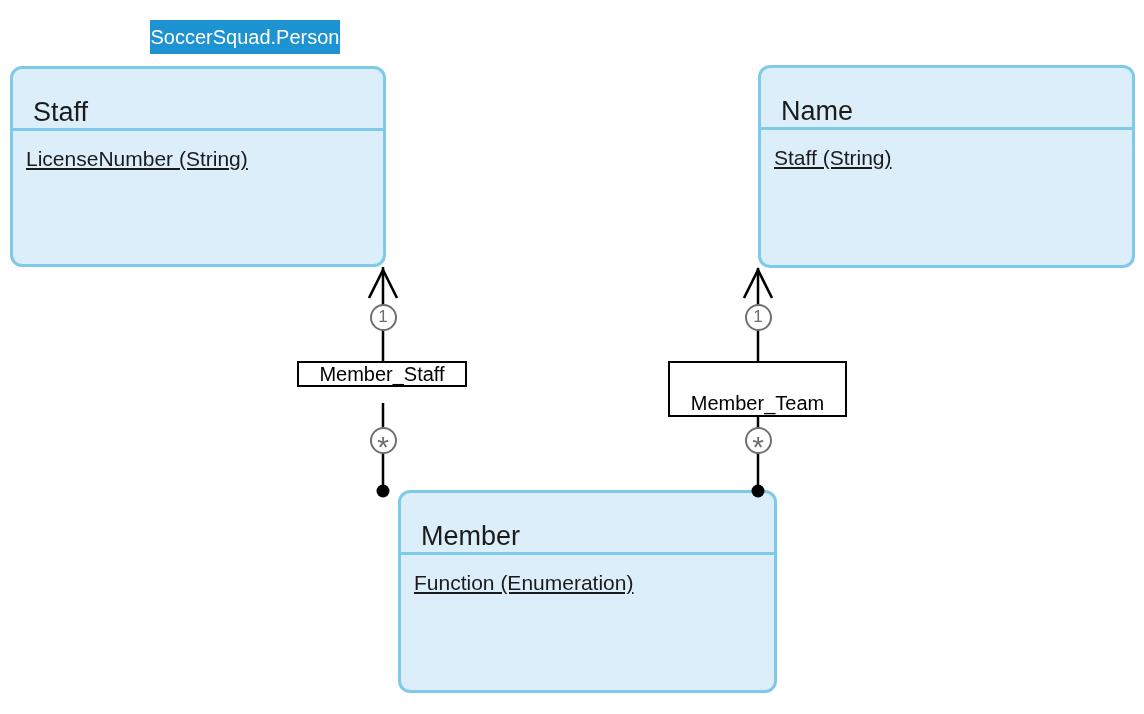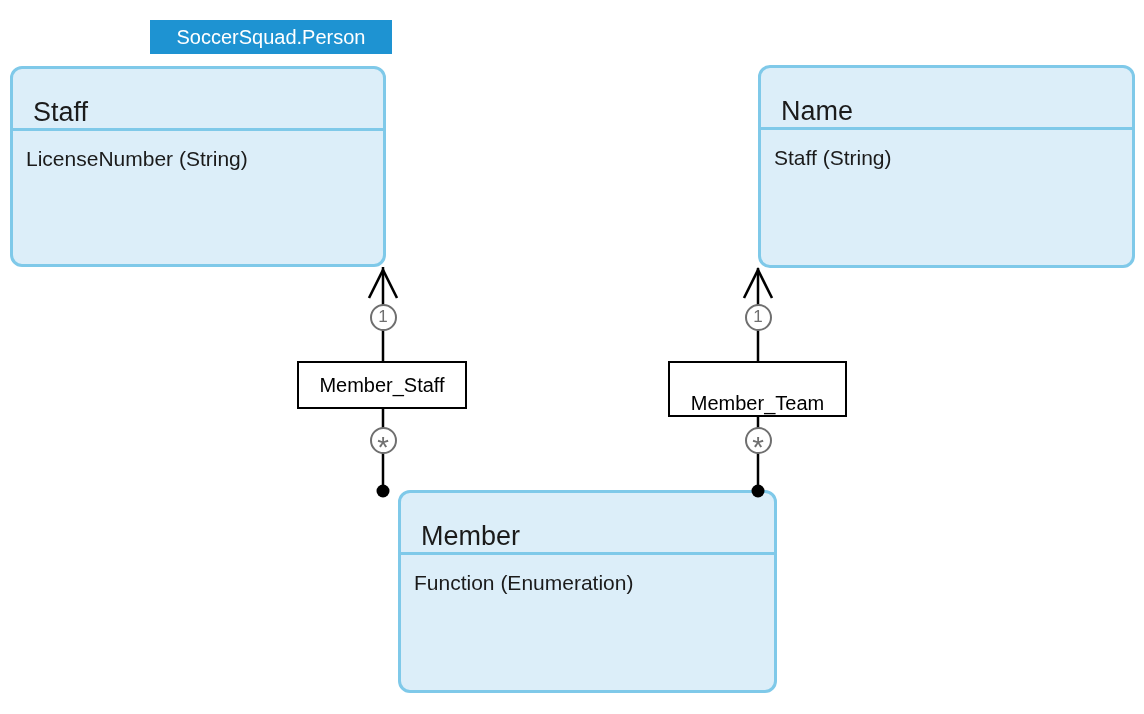--- a/index.html
+++ b/index.html
@@ -11,21 +11,21 @@
     position: relative;
     width: 1144px;
     height: 714px;
     background: #ffffff;
     font-family: "Liberation Sans", sans-serif;
     overflow: hidden;
   }
   .tooltip {
     position: absolute;
     left: 150px; top: 20px;
-    width: 242px; height: 34px;
+    width: 190px; height: 34px;
     background: #1E93D2;
     color: #ffffff;
     font-size: 20px;
     display: flex;
     align-items: center;
     justify-content: center;
     box-sizing: border-box;
   }
   .entity {
     position: absolute;
@@ -39,20 +39,21 @@
     height: 59px;
     display: flex;
     align-items: flex-end;
     padding: 0 20px;
     font-size: 27px;
   }
   .entity-body {
     border-top: 3px solid #7FC9E9;
     padding: 14px 13px 0 13px;
     font-size: 21px;
+    text-decoration: underline;
   }
   .attr-row { line-height: 28px; }
   #entity-staff  { left: 10px;  top: 66px;  width: 376px; height: 201px; }
   #entity-team   { left: 758px; top: 65px;  width: 377px; height: 203px; }
   #entity-member { left: 398px; top: 490px; width: 379px; height: 203px; }
   .connector-layer {
     position: absolute;
     left: 0; top: 0;
     width: 1144px; height: 714px;
   }
@@ -60,21 +61,21 @@
     position: absolute;
     box-sizing: border-box;
     border: 2px solid #000000;
     background: #ffffff;
     color: #000000;
     font-size: 20px;
     display: flex;
     align-items: center;
     justify-content: center;
   }
-  #rel-label-staff { left: 297px; top: 361px; width: 170px; height: 48px; }
+  #rel-label-staff { left: 297px; top: 361px; width: 170px; height: 26px; }
   #rel-label-team  { left: 668px; top: 361px; width: 179px; height: 56px; align-items: flex-end; }
   .mult {
     position: absolute;
     width: 27px; height: 27px;
     box-sizing: border-box;
     border: 2.5px solid #6F6F6F;
     border-radius: 50%;
     background: #ffffff;
     color: #6F6F6F;
     display: flex;

